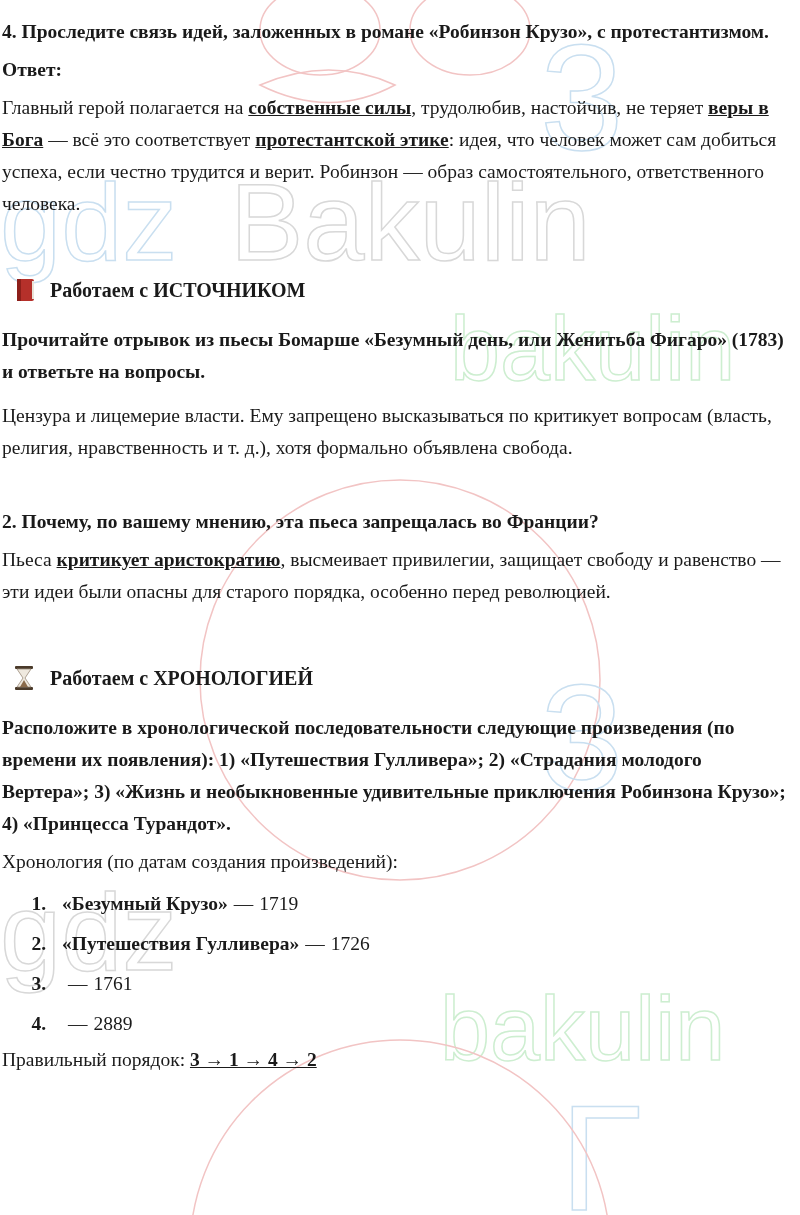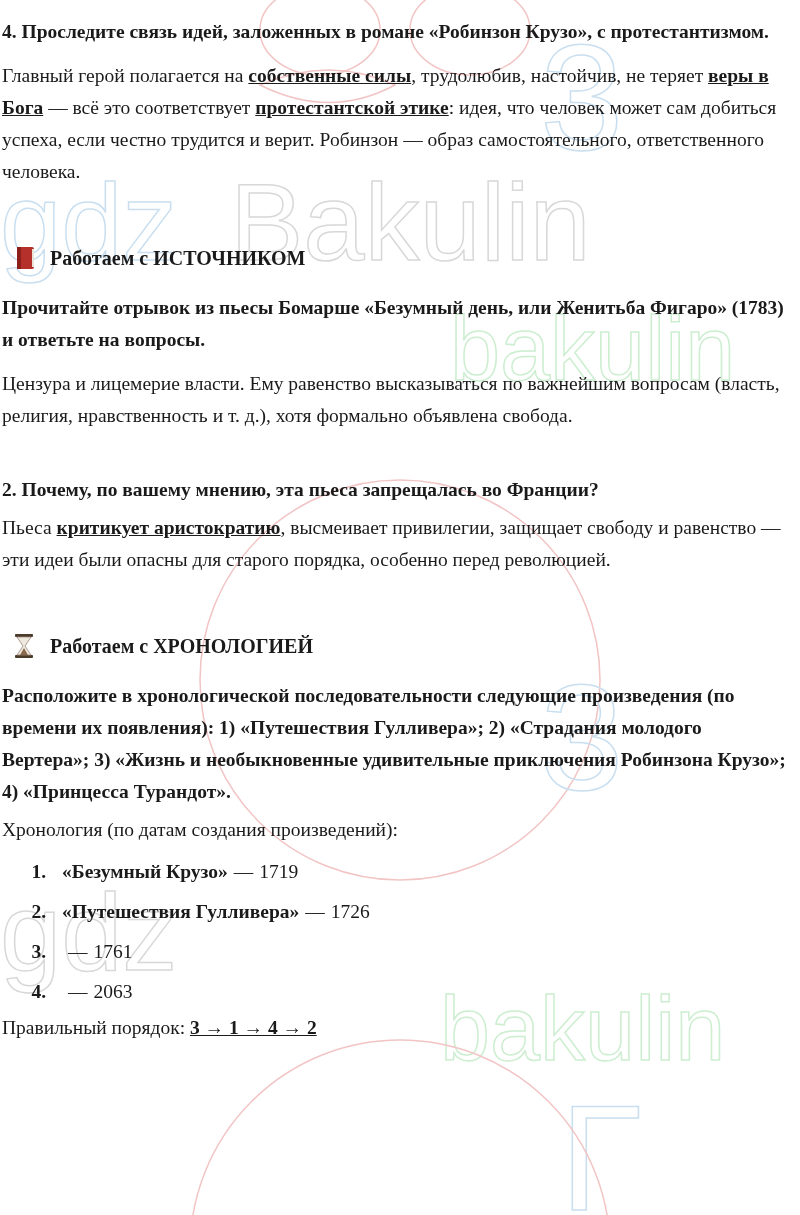--- a/index.html
+++ b/index.html
@@ -41,40 +41,41 @@
     <text x="440" y="1060" font-size="90" font-family="Liberation Sans, sans-serif" stroke="#cdeed0">bakulin</text>
     <text x="560" y="1210" font-size="150" font-family="Liberation Sans, sans-serif" stroke="#c9dff0">Г</text>
     <circle cx="400" cy="1250" r="210" stroke="#f2c4c4"></circle>
   </g>
 </svg>
 
 <div class="content">
 
   <p class="q">4. Проследите связь идей, заложенных в романе «Робинзон Крузо», с протестантизмом.</p>
   <div class="gap-s"></div>
+  <p class="q">Ответ:</p>
   <div class="gap-s"></div>
   <p><span>Главный герой полагается на </span><b>собственные силы</b><span>, трудолюбив, настойчив, не теряет </span><b>веры в Бога</b><span> — всё это соответствует </span><b>протестантской этике</b><span>: идея, что человек может сам добиться успеха, если честно трудится и верит. Робинзон — образ самостоятельного, ответственного человека.</span></p>
 
   <div class="gap-l"></div>
 
   <div class="section-head">
     <span class="ico">
       <svg width="22" height="24" viewBox="0 0 22 24">
           <rect x="3" y="1" width="17" height="22" rx="2" fill="#b5302a"></rect>
           <rect x="3" y="1" width="4" height="22" fill="#8c1f1a"></rect>
           <rect x="18" y="3" width="2" height="18" fill="#e9e3d8"></rect>
         </svg>
     </span>
     <span>Работаем с ИСТОЧНИКОМ</span>
   </div>
   <div class="gap-s"></div>
   <p class="q">Прочитайте отрывок из пьесы Бомарше «Безумный день, или Женитьба Фигаро» (1783) и ответьте на вопросы.</p>
   <div class="gap-s"></div>
   <div class="gap-s"></div>
-  <p>Цензура и лицемерие власти. Ему равенство высказываться по важнейшим вопросам (власть, религия, нравственность и т. д.), хотя формально объявлена свобода.</p>
+  <p>Цензура и лицемерие власти. Ему запрещено высказываться по критикует вопросам (власть, религия, нравственность и т. д.), хотя формально объявлена свобода.</p>
 
   <div class="gap-l"></div>
 
   <p class="q">2. Почему, по вашему мнению, эта пьеса запрещалась во Франции?</p>
   <div class="gap-s"></div>
   <p><span>Пьеса </span><b>критикует аристократию</b><span>, высмеивает привилегии, защищает свободу и равенство — эти идеи были опасны для старого порядка, особенно перед революцией.</span></p>
 
   <div class="gap-l"></div>
 
   <div class="section-head">
@@ -107,18 +108,18 @@
         <span>1726</span>
       </li>
     <li>
         <span class="num">3.</span>
         <span class="dash">—</span>
         <span>1761</span>
       </li>
     <li>
         <span class="num">4.</span>
         <span class="dash">—</span>
-        <span>2063</span>
+        <span>2889</span>
       </li>
   </ol>
 
   <p><span>Правильный порядок: </span><b>3 → 1 → 4 → 2</b></p>
 </div>
 
 </body></html>

